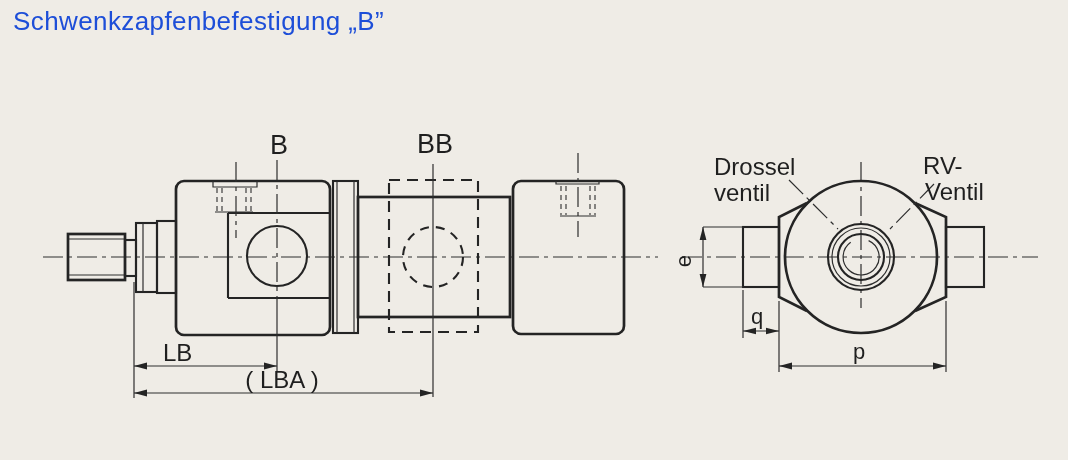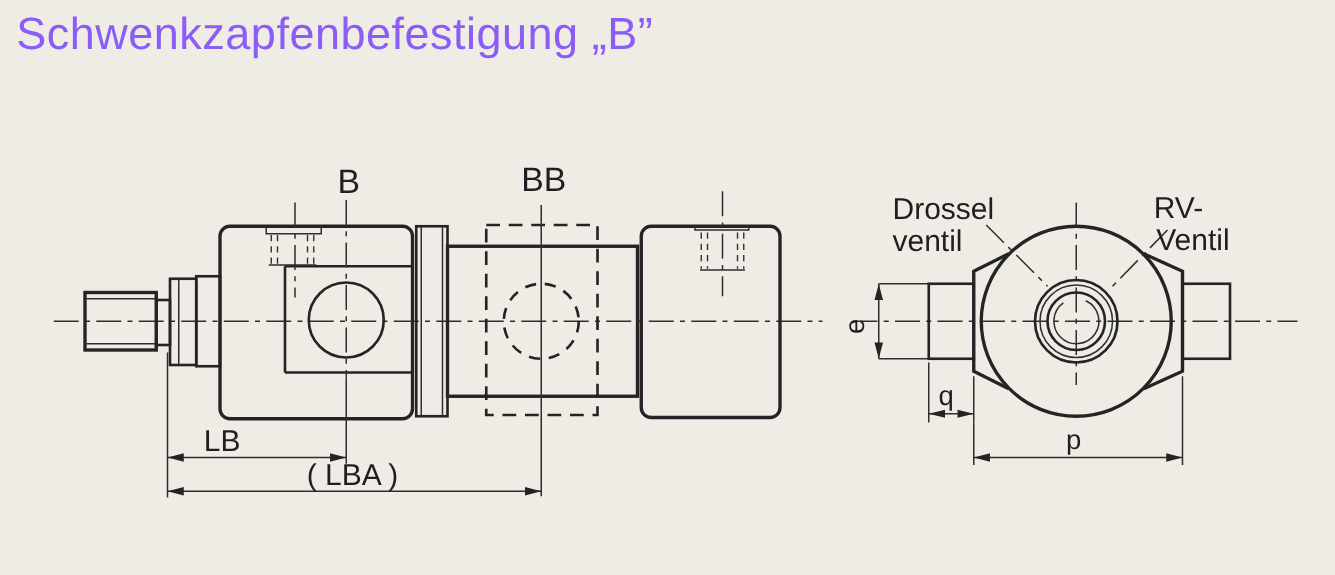--- a/index.html
+++ b/index.html
@@ -7,21 +7,21 @@
     width:1068px;height:460px;
     font-family:"Liberation Sans",sans-serif;
     background:#e8e5e0;
   }
   .page{
     position:relative;width:1068px;height:460px;
     background:#efece6;overflow:hidden;
   }
   .title{
     position:absolute;left:13px;top:6px;
-    font-size:36px;letter-spacing:.4px;color:#8b5cf6;
+    font-size:26px;letter-spacing:.4px;color:#1d4ed8;
     font-family:"Liberation Sans",sans-serif;
   }
   svg{position:absolute;left:0;top:0;}
   .ln{stroke:#242424;fill:none;stroke-linecap:butt;}
   .thick{stroke-width:2.7;}
   .med{stroke-width:2.1;}
   .thin{stroke-width:1.2;stroke:#2e2e2e;}
   .cl{stroke-width:1.2;stroke:#2e2e2e;stroke-dasharray:20 5 4 5;}
   .hid{stroke-width:1.1;stroke:#2e2e2e;stroke-dasharray:5 4;}
   .phantom{stroke-width:2.1;stroke-dasharray:11 7;}

